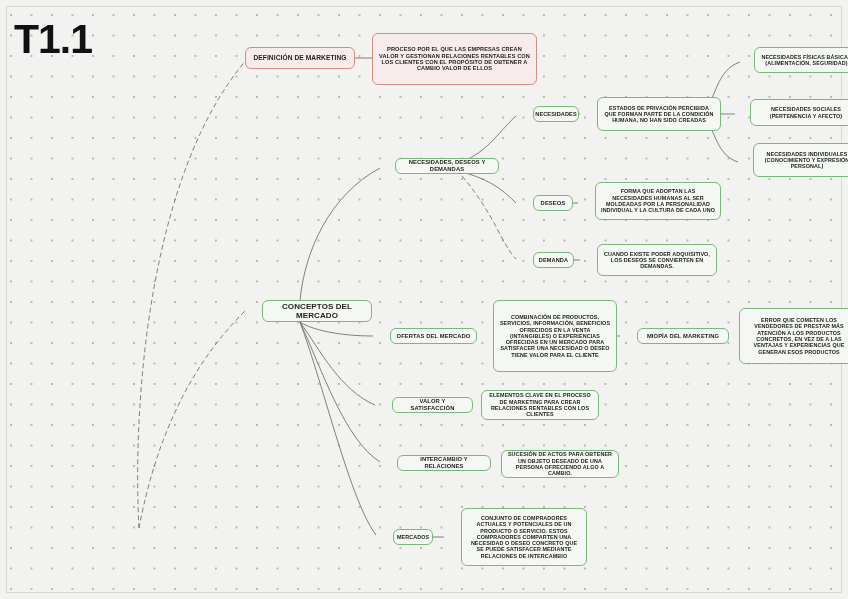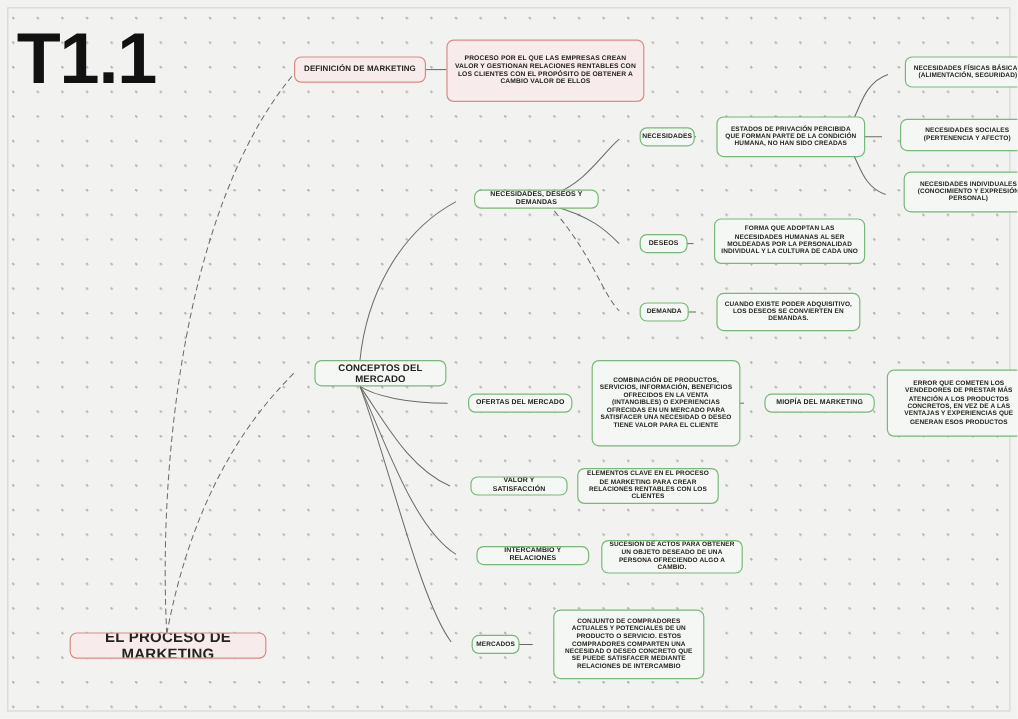--- a/index.html
+++ b/index.html
@@ -88,21 +88,21 @@
     font-weight: 600;
   }
   .mid-sm {
     font-size: 5.8px;
     font-weight: 600;
   }
   #doc-title {
     position: absolute;
     left: 14px;
     top: 19px;
-    font-size: 60px;
+    font-size: 41px;
     font-weight: 700;
     color: #111111;
     letter-spacing: -1px;
     line-height: 1;
     font-family: "Liberation Sans", sans-serif;
   }
 </style>
 </head>
 <body>
 
@@ -163,23 +163,20 @@
   <div id="doc-title">T1.1</div>
 
   <div class="node red title-node" style="left:245px; top:47px; width:110px; height:22px;">
     <span class="inner" style="font-size:6.6px;">DEFINICIÓN DE MARKETING</span>
   </div>
 
   <div class="node red leaf-red" style="left:372px; top:33px; width:165px; height:52px;">
     <span>PROCESO POR EL QUE LAS EMPRESAS CREAN VALOR Y GESTIONAN RELACIONES RENTABLES CON LOS CLIENTES CON EL PROPÓSITO DE OBTENER A CAMBIO VALOR DE ELLOS</span>
   </div>
 
-  <div class="node red big-red" style="left:58px; top:527px; width:164px; height:22px;">
-    <span>EL PROCESO DE MARKETING</span>
-  </div>
 
   <div class="node green" style="left:245px; top:300px; width:110px; height:22px; font-size:8px; font-weight:600;">
     <span>CONCEPTOS DEL MERCADO</span>
   </div>
 
   <div class="node green mid-sm" style="left:378px; top:158px; width:104px; height:16px;">
     <span>NECESIDADES, DESEOS Y DEMANDAS</span>
   </div>
 
   <div class="node green mid" style="left:516px; top:106px; width:46px; height:16px;">

